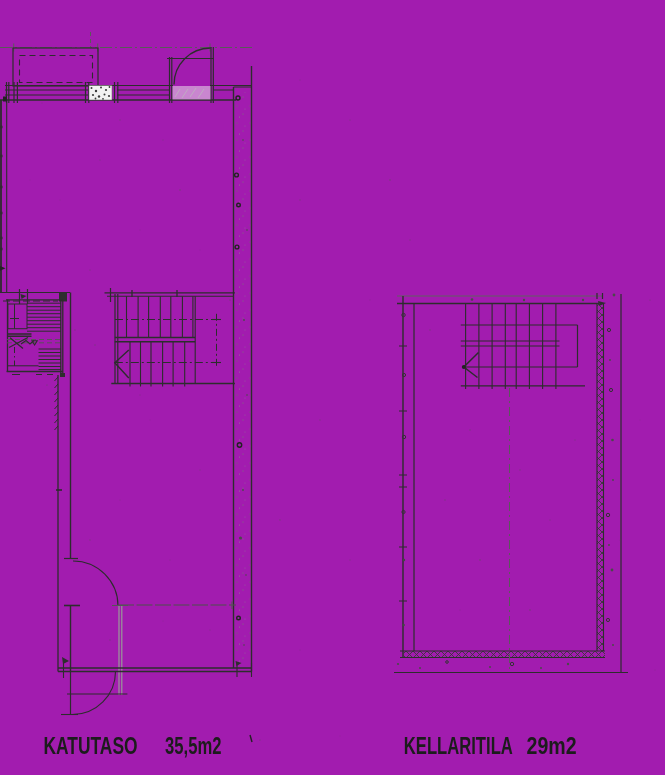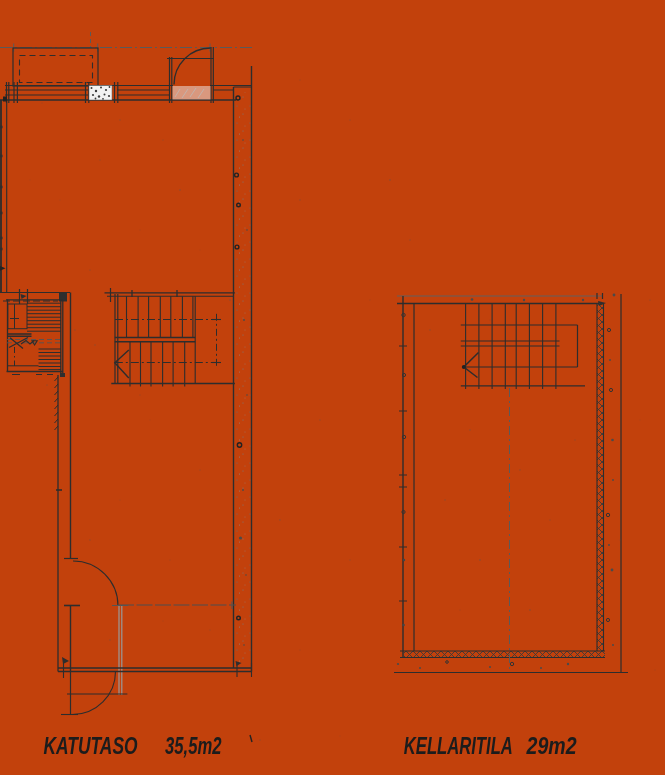--- a/index.html
+++ b/index.html
@@ -1,16 +1,16 @@
 <!DOCTYPE html>
 <html><head>
 <meta charset="utf-8">
 <style>
   html,body{margin:0;padding:0;background:#ffffff;}
-  .page{position:relative;width:665px;height:775px;background:#c2410c;font-family:"Liberation Sans",sans-serif;font-style:italic;}
+  .page{position:relative;width:665px;height:775px;background:#a21caf;font-family:"Liberation Sans",sans-serif;}
   svg{position:absolute;left:0;top:0;}
   text{font-family:"Liberation Sans",sans-serif;font-weight:bold;fill:#1c1c1c;}
 </style>
 </head>
 <body>
 <div class="page">
 <svg width="665" height="775" viewBox="0 0 665 775">
 <defs>
 
   <pattern id="xh" width="7" height="7" patternUnits="userSpaceOnUse">

